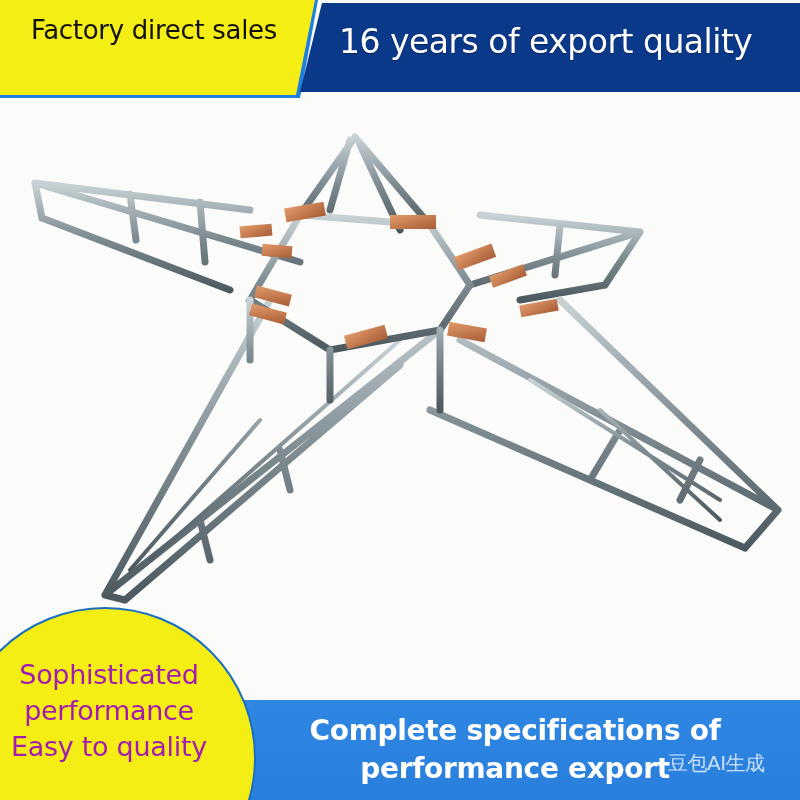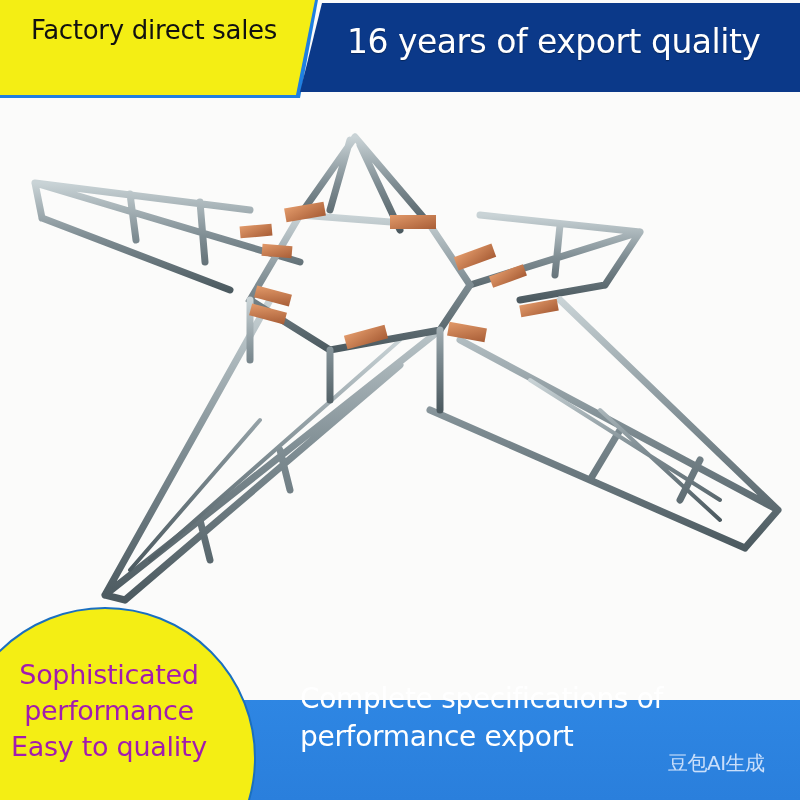--- a/index.html
+++ b/index.html
@@ -24,36 +24,37 @@
       position: absolute; left: 8px; top: 14px; width: 292px;
       text-align: center; color: #111; font-size: 26px; line-height: 33px;
       letter-spacing: -0.3px;
     }
     .top-blue {
       position: absolute; left: 300px; top: 3px; width: 500px; height: 89px;
       background: #0b3989;
       clip-path: polygon(22px 0, 500px 0, 500px 89px, 0 89px);
     }
     .top-blue-text {
-      position: absolute; left: 347px; top: 22px; width: 440px;
+      position: absolute; left: 339px; top: 22px; width: 440px;
       color: #ffffff; font-size: 33px; line-height: 40px; font-weight: normal;
       letter-spacing: -0.5px; white-space: nowrap;
       text-shadow: 0 1px 1px rgba(0,0,0,0.35);
     }
     
     .product { position: absolute; left: 0; top: 96px; width: 800px; height: 520px; }
     
     .bottom-blue {
       position: absolute; left: 225px; top: 700px; width: 575px; height: 100px;
       background: linear-gradient(180deg, #2e86e3 0%, #2a7fdc 100%);
     }
     .bottom-blue-text {
-      position: absolute; left: 300px; top: 680px; width: 430px;
-      color: #ffffff; font-size: 28px; line-height: 38px; text-align: left;
+      position: absolute; left: 300px; top: 712px; width: 430px;
+      color: #ffffff; font-size: 28px; line-height: 38px; text-align: center;
       letter-spacing: -0.3px;
+      font-weight: bold;
     }
     .watermark {
       position: absolute; left: 668px; top: 750px;
       color: rgba(230,240,255,0.85); font-size: 20px; font-weight: normal;
       letter-spacing: -0.5px; white-space: nowrap;
     }
     .bottom-circle {
       position: absolute; left: -46px; top: 607px; width: 302px; height: 302px;
       border-radius: 50%; background: #f4ee14; border: 2px solid #1a6fc0;
       box-sizing: border-box;

